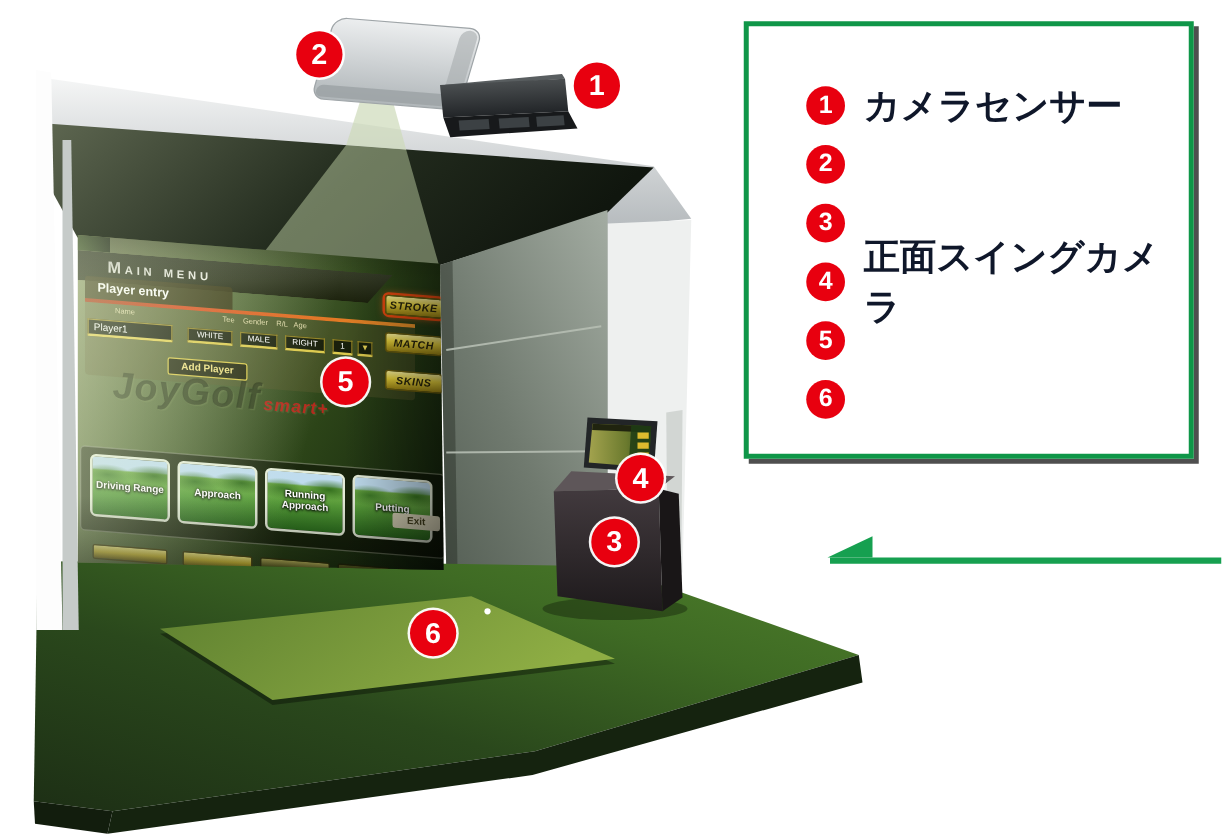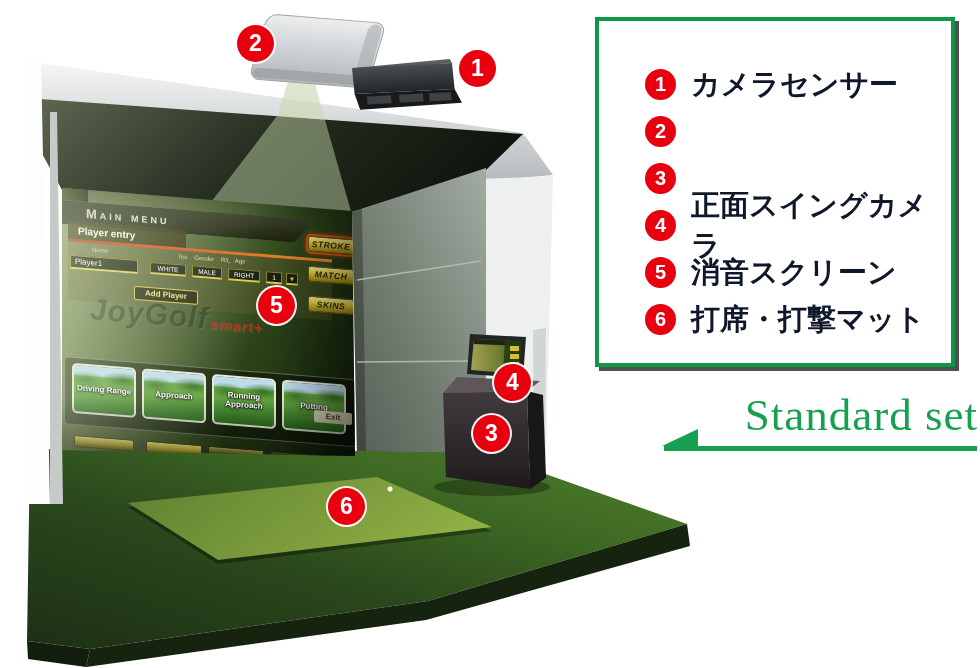--- a/index.html
+++ b/index.html
@@ -279,25 +279,22 @@
     </div>
     <div class="legend-row">
       <div class="legend-badge">3</div>
     </div>
     <div class="legend-row">
       <div class="legend-badge">4</div>
       <div class="legend-label">正面スイングカメラ</div>
     </div>
     <div class="legend-row">
       <div class="legend-badge">5</div>
-      <div class="legend-label">消音スクリーン</div>
     </div>
     <div class="legend-row">
       <div class="legend-badge">6</div>
-      <div class="legend-label">打席・打撃マット</div>
     </div>
   </div>
 
-  <div id="caption-text">Standard set</div>
   <div id="caption-line"></div>
   <div id="caption-arrowhead"></div>
 
 </div>
 
 </body></html>

